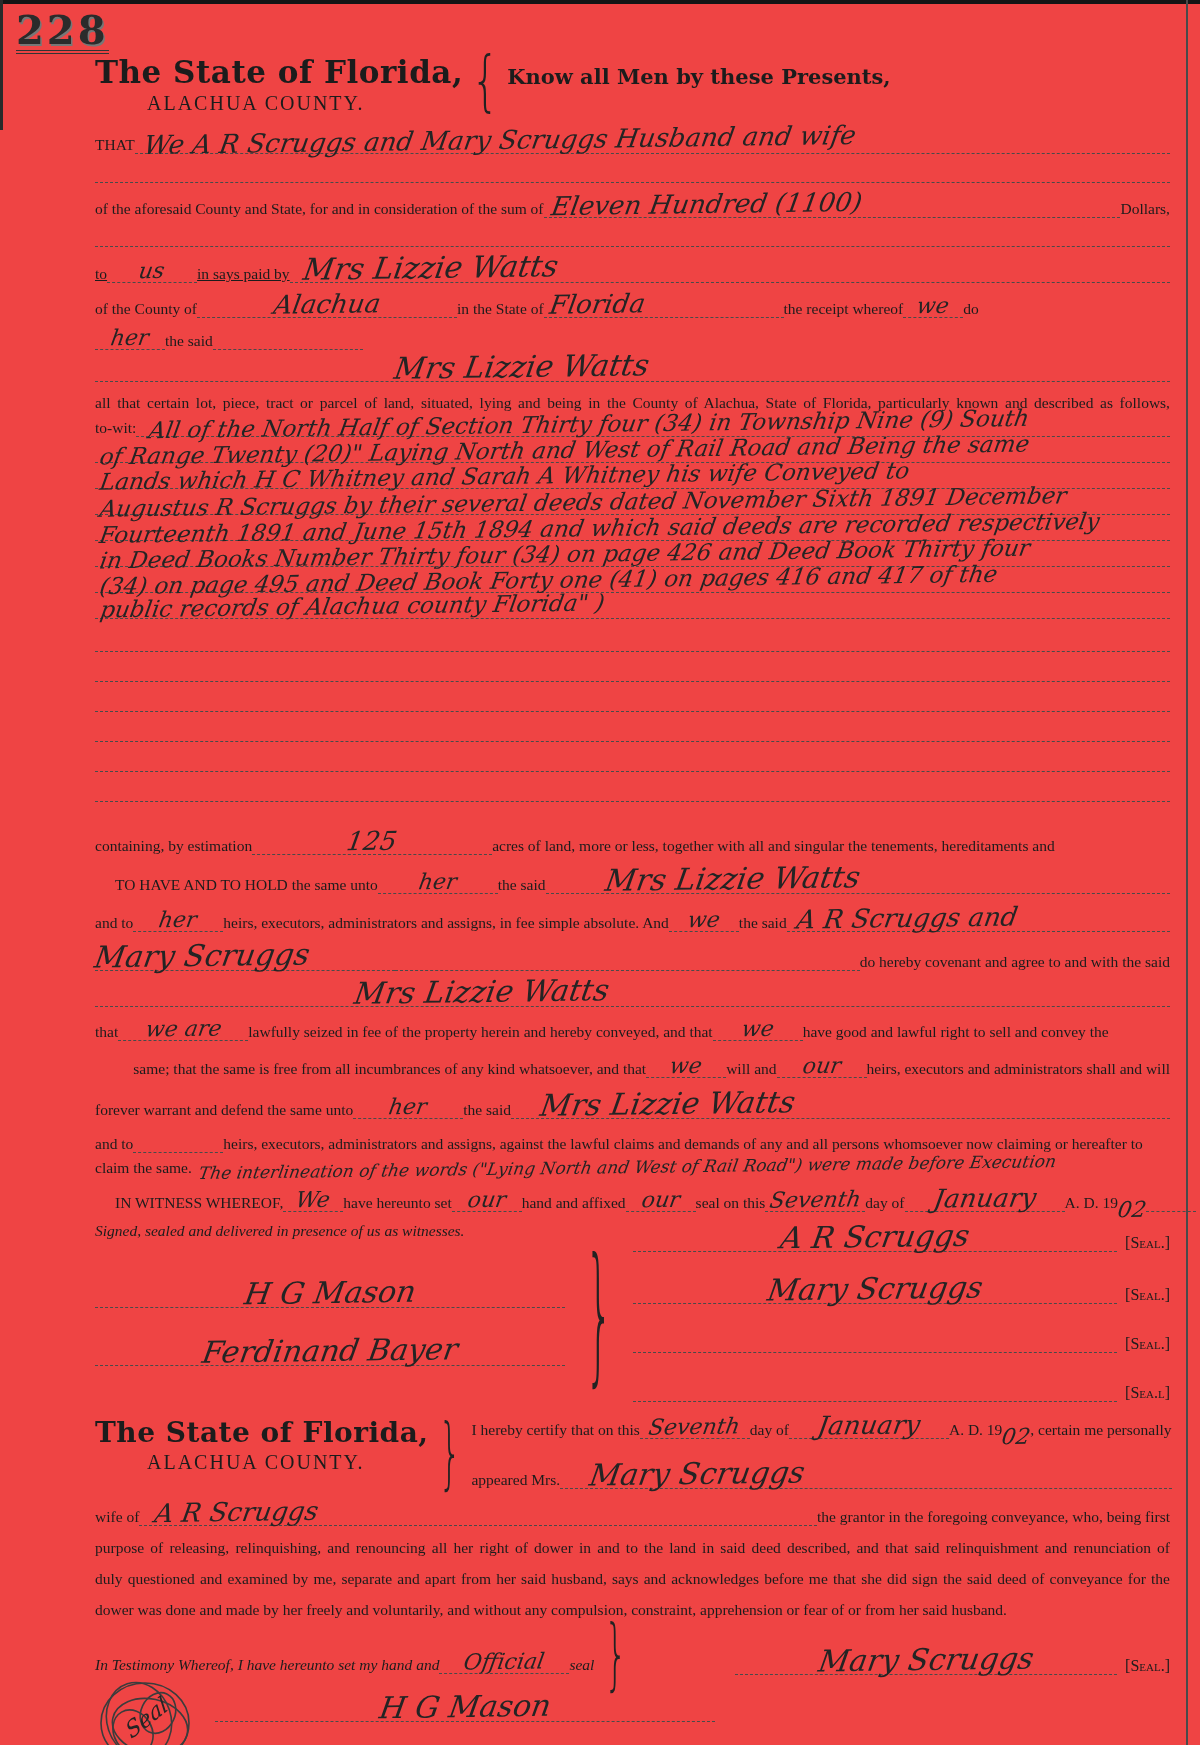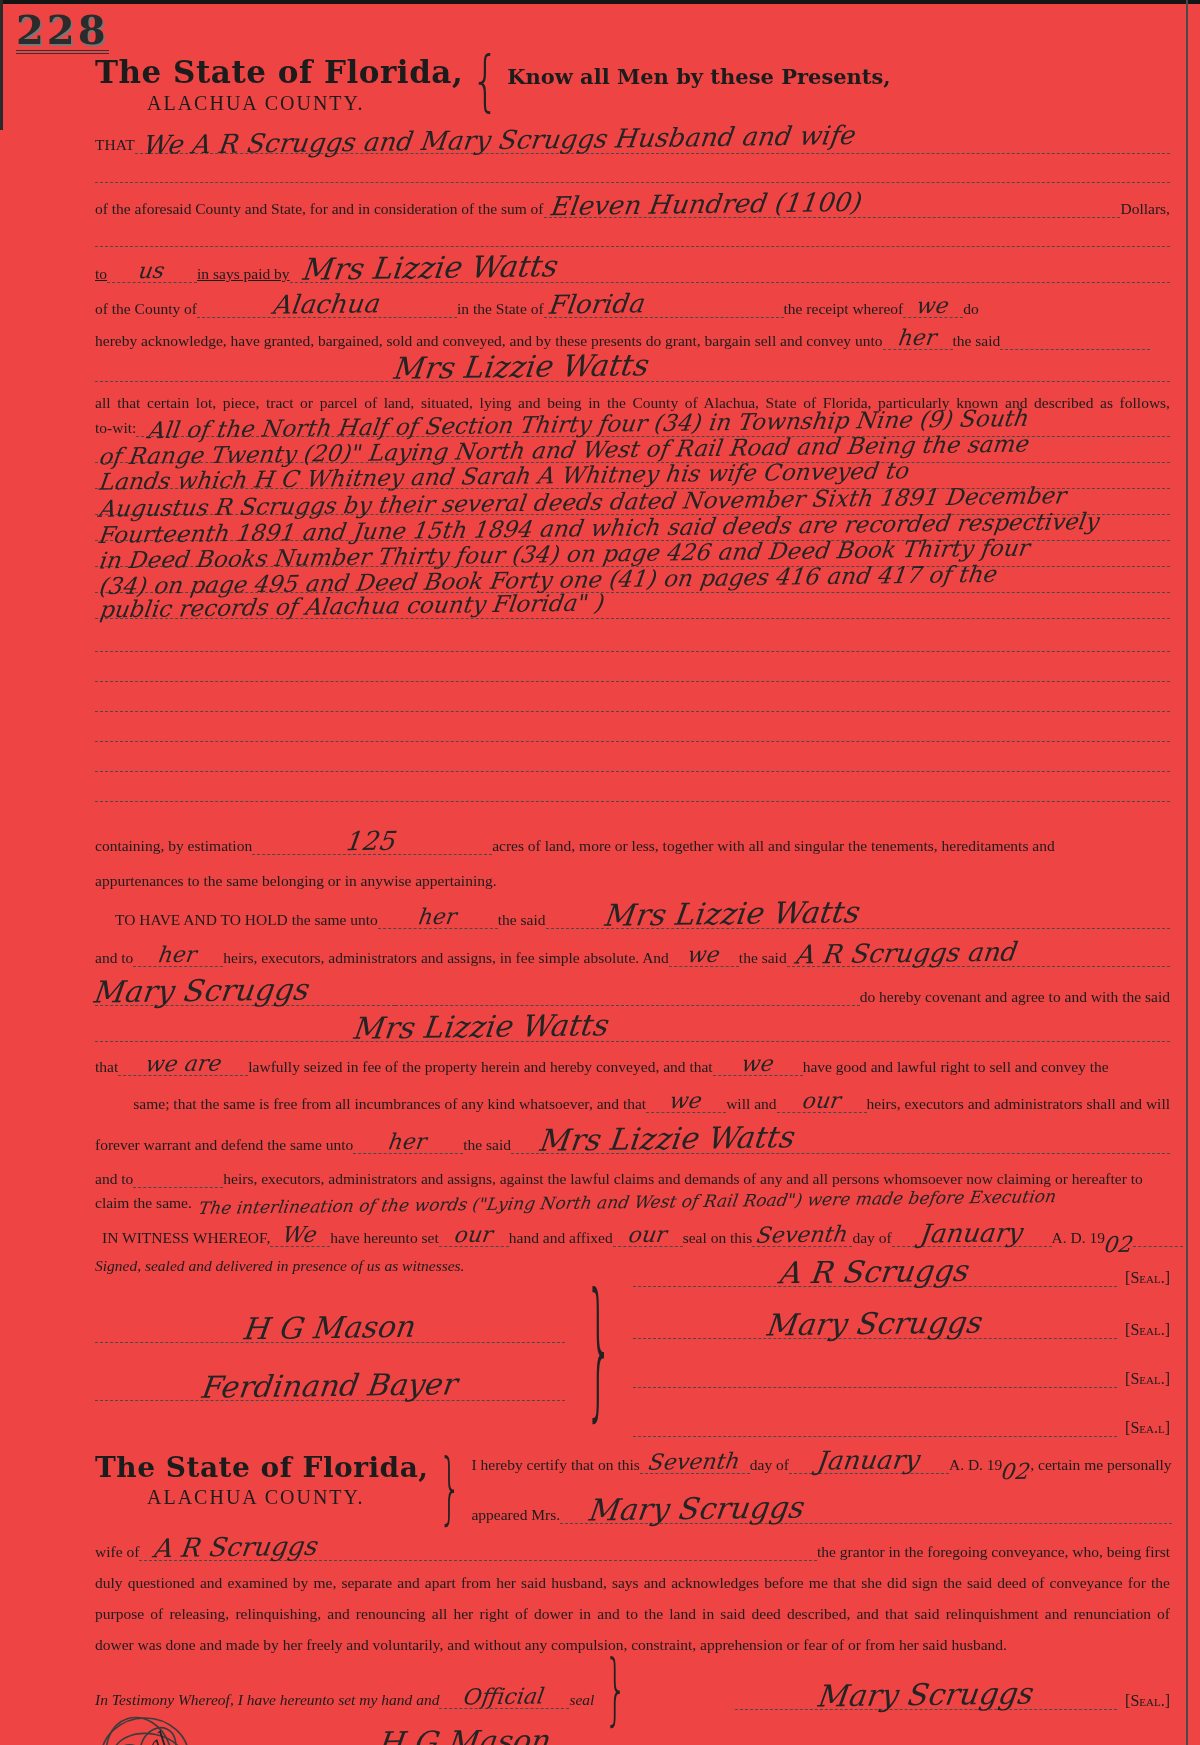--- a/index.html
+++ b/index.html
@@ -105,21 +105,20 @@
       <span class="lbl">of the County of</span>
       <span class="fill w260"><span class="hw md">Alachua</span></span>
       <span class="lbl">in the State of</span>
       <span class="fill w240 left"><span class="hw md" style="margin-left:6px;">Florida</span></span>
       <span class="lbl">the receipt whereof</span>
       <span class="fill w60"><span class="hw sm">we</span></span>
       <span class="lbl">do</span>
     </div>
 
     <div class="line" style="margin-top:12px;">
-      <span class="lbl">hereby acknowledge, have granted, bargained, sold and conveyed, and by these presents do grant, bargain sell and convey unto</span>
       <span class="fill w70"><span class="hw sm">her</span></span>
       <span class="lbl">the said</span>
       <span class="fill w150"></span>
     </div>
 
     <div class="line" style="margin-top:6px;">
       <span class="fill left"><span class="hw lg" style="margin-left:300px;">Mrs Lizzie Watts</span></span>
     </div>
 
     <div class="just" style="margin-top:12px;">all that certain lot, piece, tract or parcel of land, situated, lying and being in the County of Alachua, State of Florida, particularly known and described as follows,</div>
@@ -155,21 +154,20 @@
     <div class="blankline" style="margin-top:27px;"></div>
     <div class="blankline" style="margin-top:27px;"></div>
     <div class="blankline" style="margin-top:27px;"></div>
     <div class="blankline" style="margin-top:27px;"></div>
 
     <div class="line" style="margin-top:30px;">
       <span class="lbl">containing, by estimation</span>
       <span class="fill w240"><span class="hw md">125</span></span>
       <span class="lbl">acres of land, more or less, together with all and singular the tenements, hereditaments and</span>
     </div>
-    <div class="lbl" style="margin-top:17px;">appurtenances to the same belonging or in anywise appertaining.</div>
 
     <div class="line" style="margin-top:13px;">
       <span class="lbl" style="padding-left:20px;">TO HAVE AND TO HOLD the same unto</span>
       <span class="fill w120"><span class="hw sm">her</span></span>
       <span class="lbl">the said</span>
       <span class="fill left"><span class="hw lg" style="margin-left:60px;">Mrs Lizzie Watts</span></span>
     </div>
 
     <div class="line" style="margin-top:15px;">
       <span class="lbl">and to</span>
@@ -217,21 +215,21 @@
       <span class="lbl">and to</span>
       <span class="fill w90"></span>
       <span class="lbl">heirs, executors, administrators and assigns, against the lawful claims and demands of any and all persons whomsoever now claiming or hereafter to</span>
     </div>
 
     <div class="line" style="margin-top:6px;">
       <span class="lbl">claim the same.</span>
       <span style="flex:1;"><span class="hw note" style="margin-left:8px;">The interlineation of the words ("Lying North and West of Rail Road") were made before Execution</span></span>
     </div>
 
-    <div class="line" style="margin-top:12px;justify-content:center;">
+    <div class="line" style="margin-top:12px;">
       <span class="lbl" style="padding-left:20px;">IN WITNESS WHEREOF,</span>
       <span class="fill w60"><span class="hw sm">We</span></span>
       <span class="lbl">have hereunto set</span>
       <span class="fill w70"><span class="hw sm">our</span></span>
       <span class="lbl">hand and affixed</span>
       <span class="fill w70"><span class="hw sm">our</span></span>
       <span class="lbl">seal on this</span>
       <span class="fill w100"><span class="hw sm">Seventh</span></span>
       <span class="lbl">day of</span>
       <span class="fill w160"><span class="hw md">January</span></span>
@@ -292,22 +290,22 @@
           <span class="fill left"><span class="hw lg" style="margin-left:30px;">Mary Scruggs</span></span>
         </div>
       </div>
     </div>
 
     <div class="line" style="margin-top:14px;">
       <span class="lbl">wife of</span>
       <span class="fill left"><span class="hw md" style="margin-left:16px;">A R Scruggs</span></span>
       <span class="lbl">the grantor in the foregoing conveyance, who, being first</span>
     </div>
+    <div class="just" style="margin-top:13px;">purpose of releasing, relinquishing, and renouncing all her right of dower in and to the land in said deed described, and that said relinquishment and renunciation of</div>
     <div class="just" style="margin-top:13px;">duly questioned and examined by me, separate and apart from her said husband, says and acknowledges before me that she did sign the said deed of conveyance for the</div>
-    <div class="just" style="margin-top:13px;">purpose of releasing, relinquishing, and renouncing all her right of dower in and to the land in said deed described, and that said relinquishment and renunciation of</div>
     <div class="lbl" style="margin-top:13px; white-space:normal;">dower was done and made by her freely and voluntarily, and without any compulsion, constraint, apprehension or fear of or from her said husband.</div>
 
     <div class="two-col" style="margin-top:14px;">
       <div style="flex:0 0 640px;">
         <div class="line">
           <span class="lbl ital">In Testimony Whereof, I have hereunto set my hand and</span>
           <span class="fill w130"><span class="hw sm">Official</span></span>
           <span class="lbl ital">seal</span>
           <span class="brace med">}</span>
         </div>

